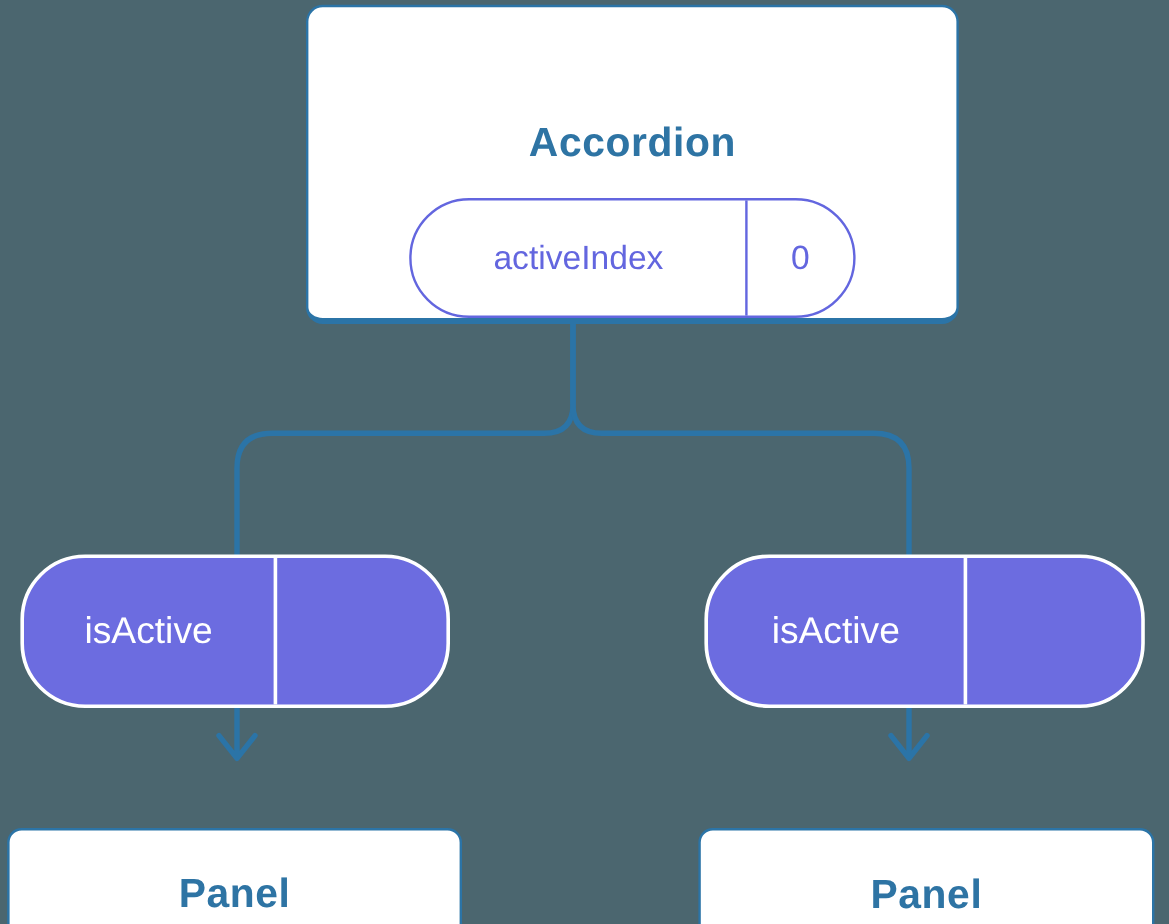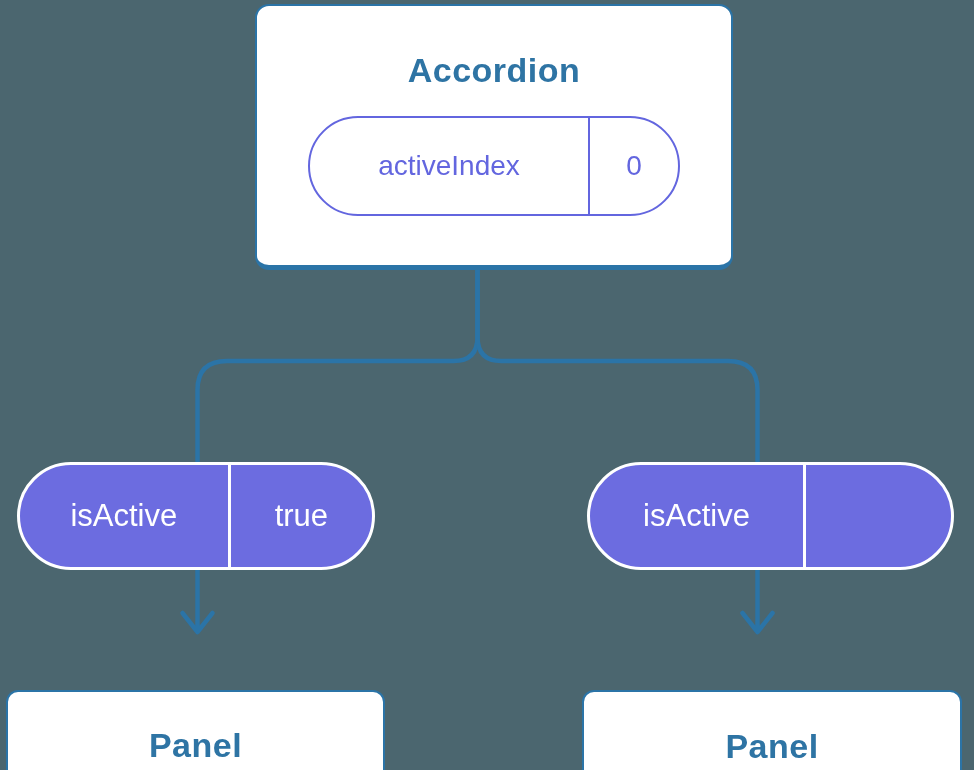--- a/index.html
+++ b/index.html
@@ -23,29 +23,30 @@
     fill: none;
     stroke: var(--line, #2B74A7);
     stroke-width: 4.5;
     stroke-linecap: round;
     stroke-linejoin: round;
   }
   
   .root-card {
     position: absolute;
     left: 255px; top: 4px;
-    width: 478px; height: 266px;
+    width: 544px; height: 266px;
     box-sizing: border-box;
     background: var(--white, #FFFFFF);
     border: 2px solid var(--line, #2B74A7);
     border-bottom-width: 5px;
     border-radius: 14px;
     display: flex;
     flex-direction: column;
     align-items: center;
+    justify-content: flex-end;
   }
   .root-title {
     margin-top: 42px;
     font-size: 34px;
     line-height: 44px;
     font-weight: 600;
     letter-spacing: 0.5px;
     color: var(--text-blue, #2E74A4);
   }
   .state-pill {
@@ -67,21 +68,21 @@
   }
   .state-pill .name-cell {
     flex: 0 0 278px;
     border-right: 2.5px solid var(--purple-line, #6366DF);
   }
   .state-pill .value-cell { flex: 1 1 auto; }
   
   .prop-pill {
     position: absolute;
     box-sizing: border-box;
-    height: 108px;
+    height: 128px;
     border: 3px solid var(--white, #FFFFFF);
     border-radius: 54px;
     background: var(--purple-fill, #6C6CE0);
     color: var(--white-text, #FFFFFF);
     font-size: 31px;
     display: flex;
     align-items: stretch;
   }
   .prop-pill .cell {
     display: flex;
@@ -130,21 +131,20 @@
   <div class="root-card">
     <div class="root-title">Accordion</div>
     <div class="state-pill">
       <span class="cell name-cell">activeIndex</span>
       <span class="cell value-cell">0</span>
     </div>
   </div>
 
   <div class="prop-pill left">
     <span class="cell name-cell">isActive</span>
-    <span class="cell value-cell">true</span>
   </div>
 
   <div class="prop-pill right">
     <span class="cell name-cell">isActive</span>
   </div>
 
   <div class="panel left">
     <div>Panel</div>
   </div>
 

